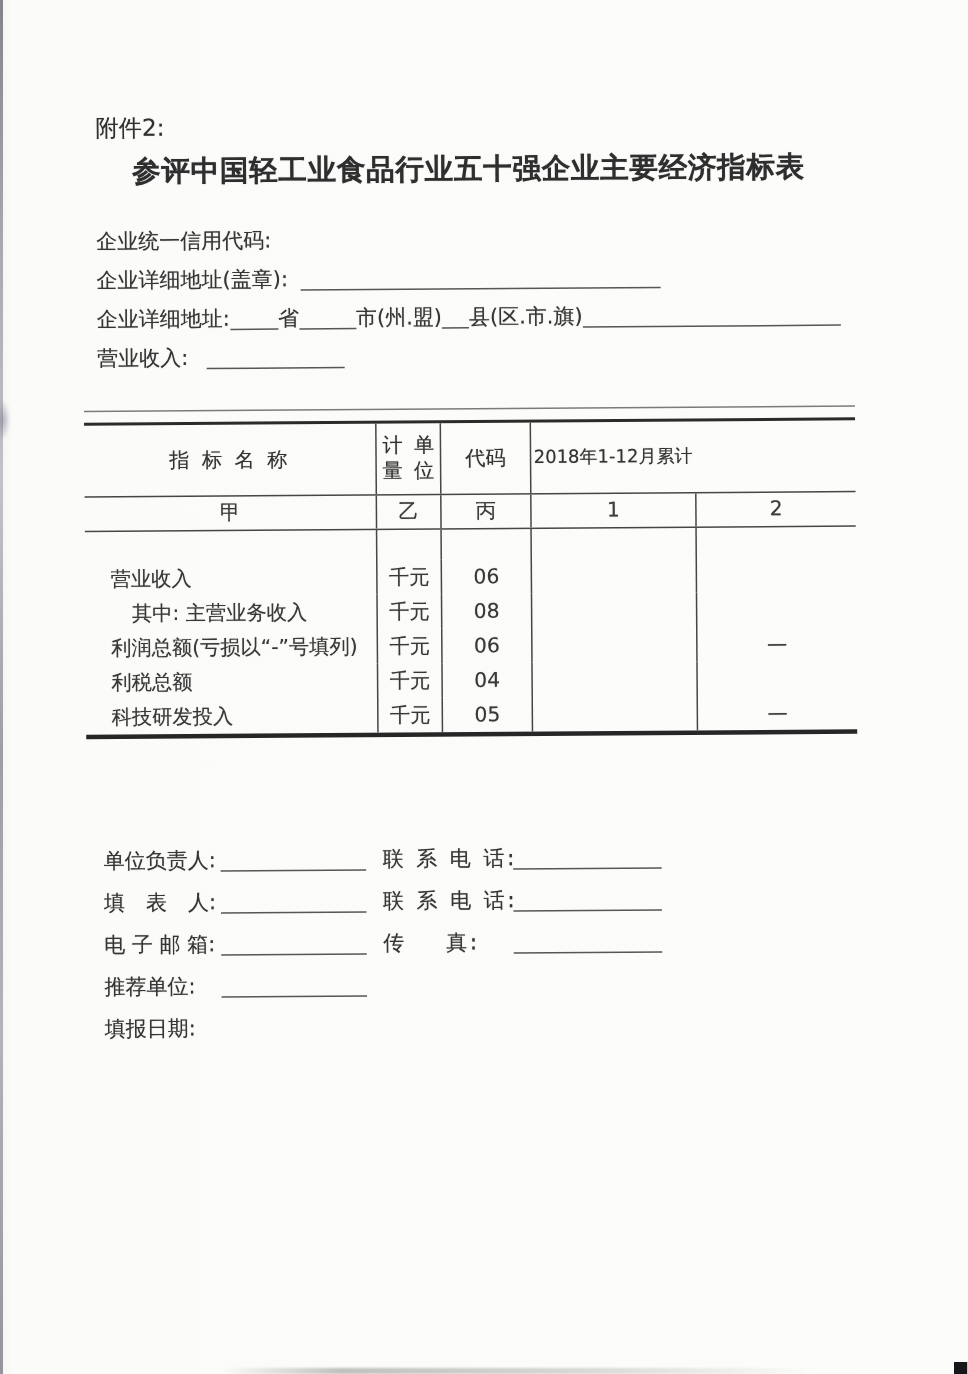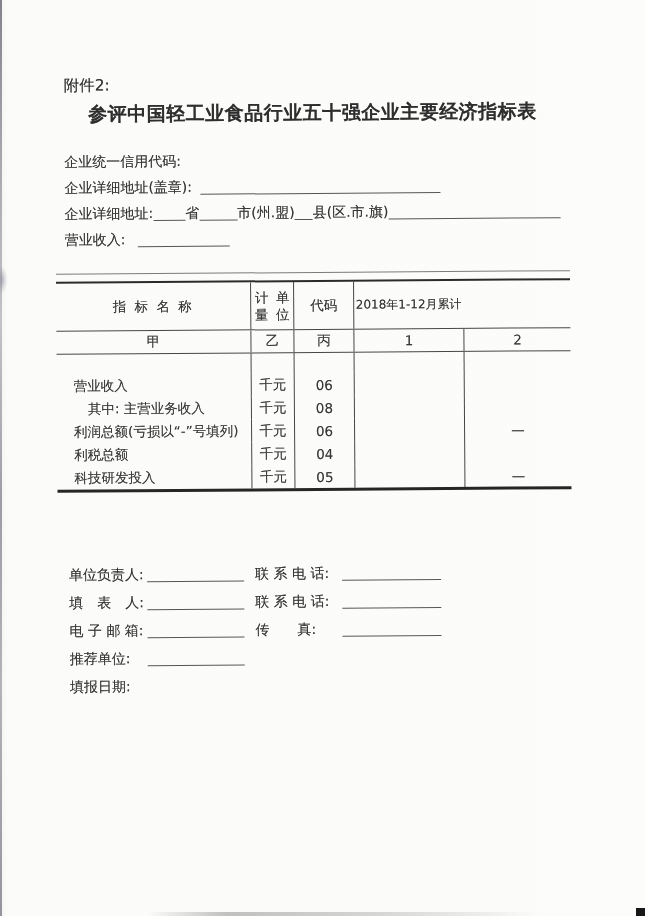--- a/index.html
+++ b/index.html
@@ -66,21 +66,21 @@
   .trow.sub{height:22px;border-top:1.2px solid #464646;border-bottom:1.2px solid #464646;font-size:13.5px;}
   .trow.spacer{height:20px;}
   .trow.body{height:23px;font-size:13.5px;color:#383838;}
   .trow.body .c1{justify-content:flex-start;text-align:left;padding-left:17px;}
   .trow.body.indent .c1{padding-left:31px;}
   .dash{letter-spacing:0;}
   
   .contact{position:absolute;left:68px;top:561px;font-size:14px;color:#353535;}
   .crow{height:28px;line-height:24px;white-space:nowrap;}
   .lbl-a{display:inline-block;width:78px;}
-  .lbl-b{display:inline-block;width:87px;margin-left:11px;}
+  .lbl-b{display:inline-block;width:87px;margin-left:11px;font-family:Liberation Mono, monospace;}
   .cblank-a{display:inline-block;border-bottom:1.3px solid #565656;height:15px;width:97px;vertical-align:-3px;}
   .cblank-b{display:inline-block;border-bottom:1.3px solid #565656;height:15px;width:99px;vertical-align:-3px;}
 </style>
 </head>
 <body>
 
 <div class="page">
 
   <div class="edge-left"></div>
   <div class="smudge-left"></div>

